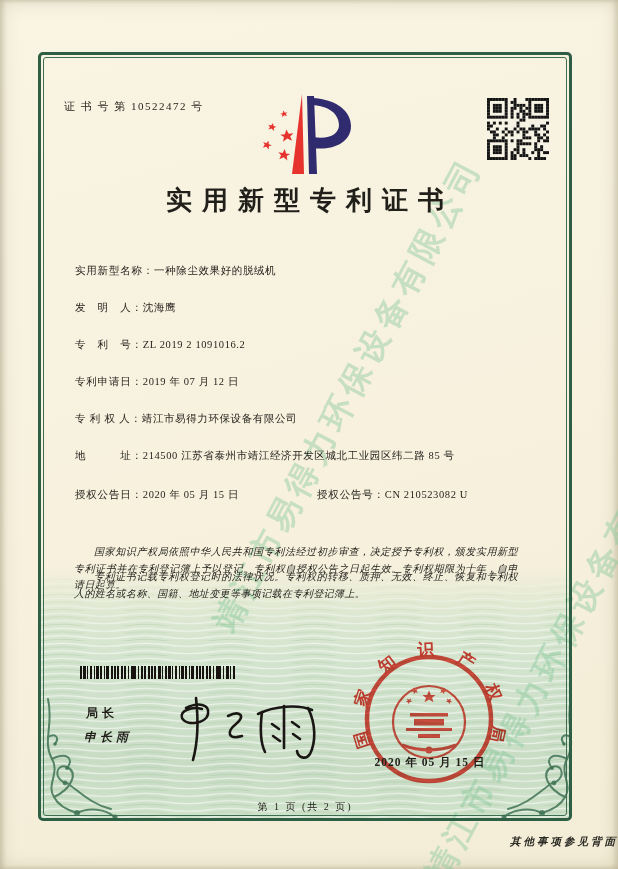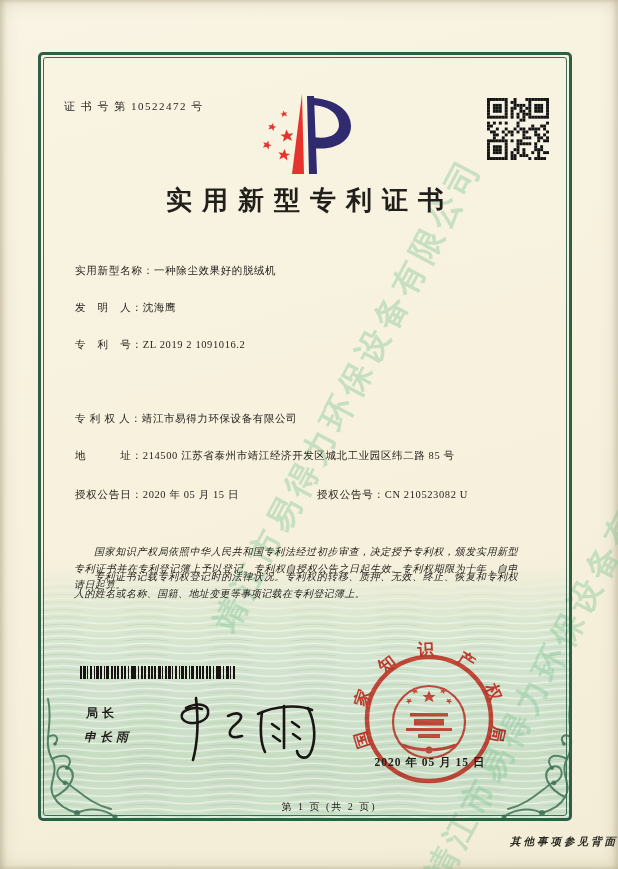--- a/index.html
+++ b/index.html
@@ -41,21 +41,21 @@
   .p1{top:544px}.p2{top:569px}
   .barcode{position:absolute;left:80px;top:666px;width:156px;height:13px;z-index:4;
     background:repeating-linear-gradient(90deg,#171310 0 1.6px,rgba(0,0,0,0) 1.6px 3.4px),
                repeating-linear-gradient(90deg,#171310 0 1px,rgba(0,0,0,0) 1px 5.3px);}
   .officer-title{position:absolute;left:86px;top:705px;z-index:4;font-size:12px;font-weight:bold;letter-spacing:4px;}
   .officer-name{position:absolute;left:84px;top:729px;z-index:4;font-size:12px;font-weight:bold;letter-spacing:4px;font-style:italic;}
   .sig{position:absolute;left:170px;top:694px;z-index:5;}
   .seal{position:absolute;left:344px;top:634px;z-index:5;mix-blend-mode:multiply;opacity:.93;}
   .sealdate{position:absolute;left:350px;top:755px;width:160px;z-index:6;text-align:center;
     font-size:11.5px;font-weight:bold;letter-spacing:1px;}
-  .pagenum{position:absolute;left:38px;width:534px;top:800px;z-index:4;text-align:center;font-size:10px;letter-spacing:2px;padding-left:24px;}
+  .pagenum{position:absolute;left:38px;width:534px;top:800px;z-index:4;text-align:center;font-size:10px;letter-spacing:2px;}
   .backnote{position:absolute;left:0;right:0;top:835px;z-index:4;text-align:right;
     font-size:10.5px;font-weight:bold;font-style:italic;letter-spacing:3px;color:#2b2a24;}
   .orn{position:absolute;z-index:2;}
   .orn-l{left:41px;top:697px;}
   .orn-r{left:490px;top:697px;transform:scaleX(-1);}
 </style>
 </head>
 <body>
 
 <div class="page">
@@ -354,20 +354,24 @@
     <span class="val">一种除尘效果好的脱绒机</span>
   </div>
   <div class="row r2">
     <span class="lbl">发　明　人：</span>
     <span class="val">沈海鹰</span>
   </div>
   <div class="row r3">
     <span class="lbl">专　利　号：</span>
     <span class="val">ZL 2019 2 1091016.2</span>
   </div>
+  <div class="row r4">
+    <span class="lbl">专利申请日：</span>
+    <span class="val">2019 年 07 月 12 日</span>
+  </div>
   <div class="row r5">
     <span class="lbl">专 利 权 人：</span>
     <span class="val">靖江市易得力环保设备有限公司</span>
   </div>
   <div class="row r6">
     <span class="lbl">地　　　址：</span>
     <span class="val">214500 江苏省泰州市靖江经济开发区城北工业园区纬二路 85 号</span>
   </div>
   <div class="row r7">
     <span class="lbl">授权公告日：</span>

